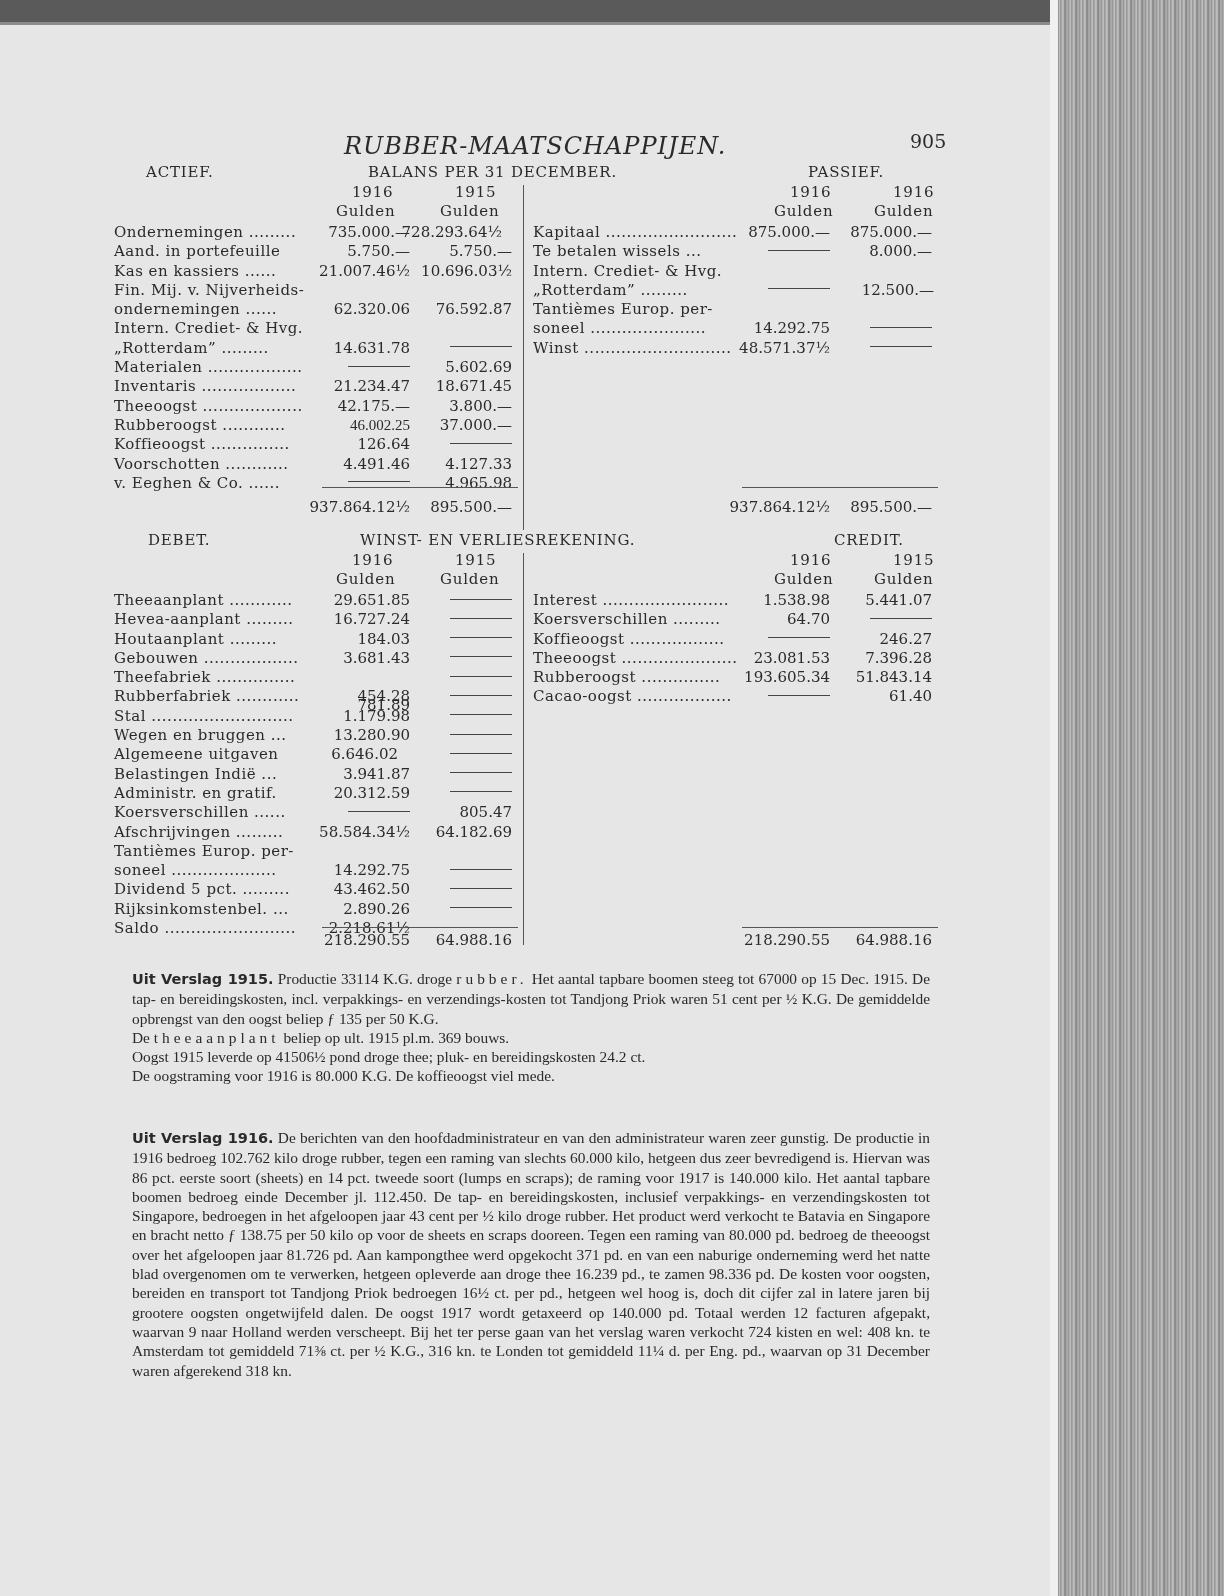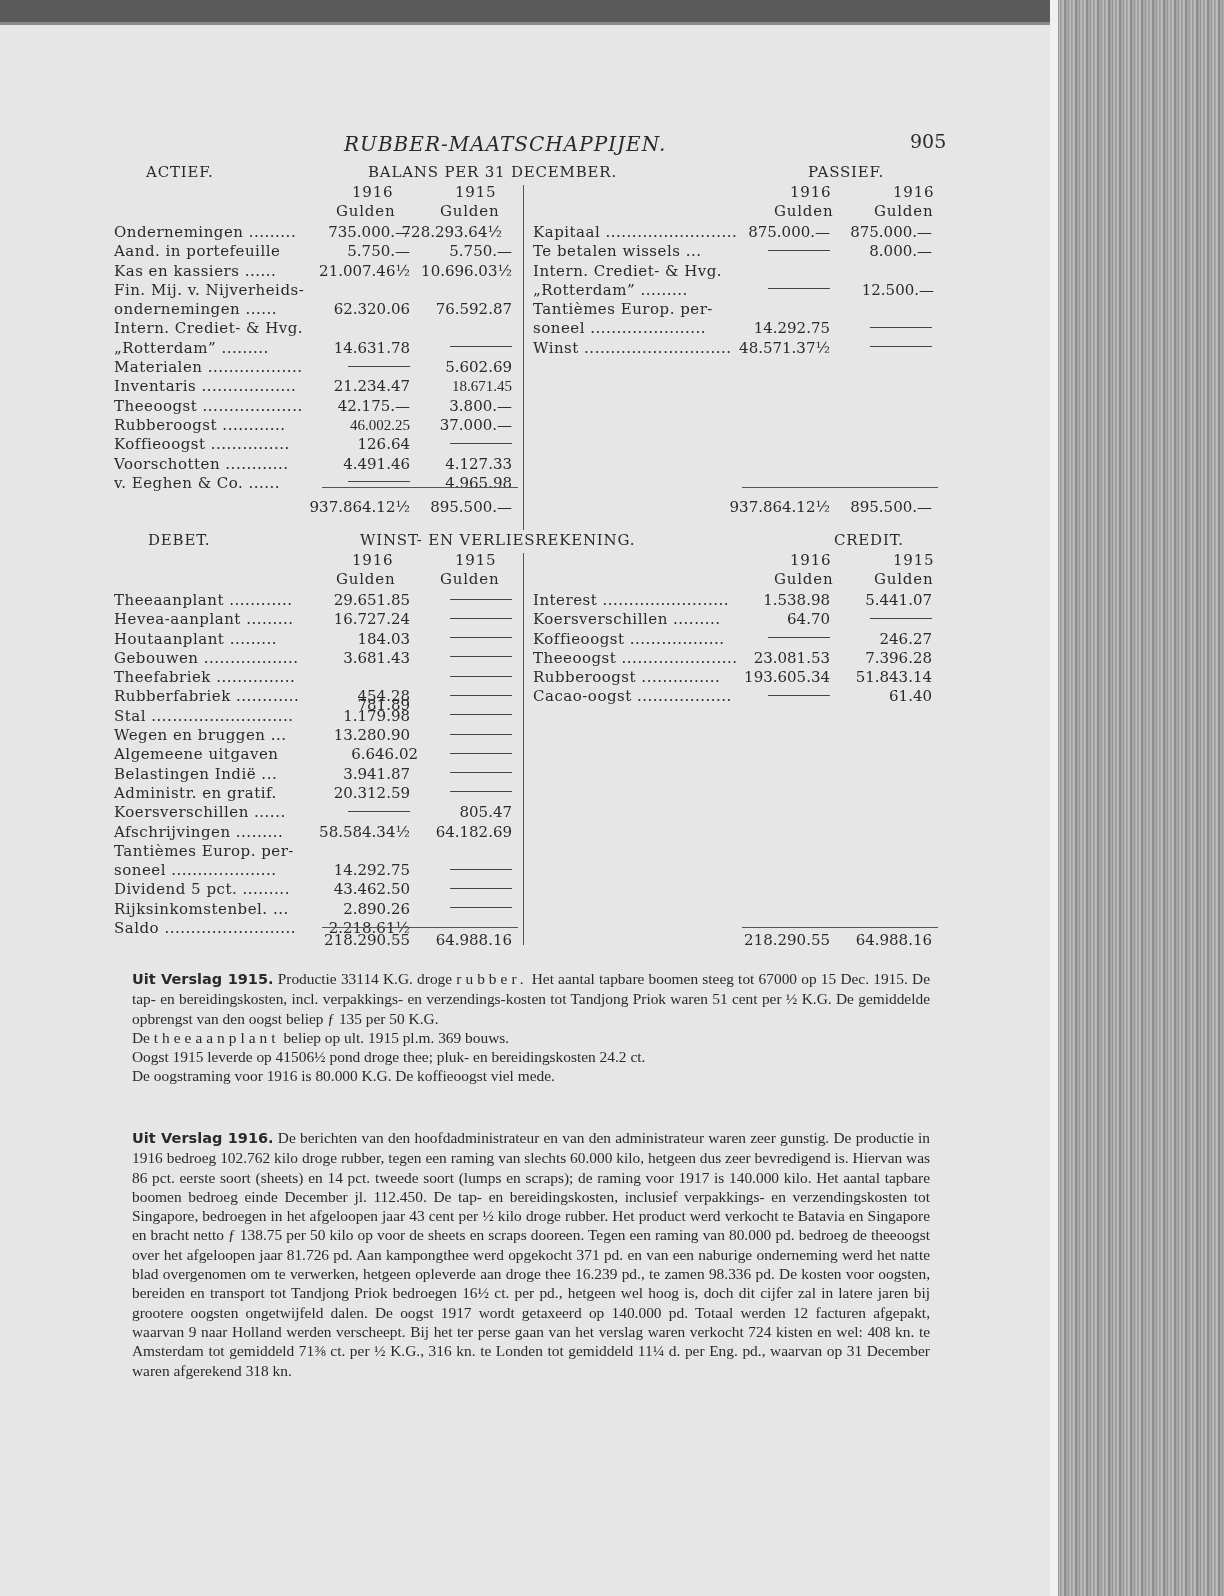--- a/index.html
+++ b/index.html
@@ -16,21 +16,21 @@
   }
   .page-edges {
     position:absolute; left:1050px; top:0; width:174px; height:1596px;
     background:repeating-linear-gradient(90deg,#9a9a9a 0px,#c9c9c9 2px,#7d7d7d 4px,#b3b3b3 6px,#8f8f8f 8px,#d0d0d0 9px,#888 11px);
   }
   .page-edges::before {
     content:""; position:absolute; left:0; top:0; width:8px; height:100%;
     background:#f0f0f0; border-right:1px solid #999;
   }
   .running-head {
-    position:absolute; top:107px; left:344px; font-style:italic; font-size:20px; letter-spacing:1px;
+    position:absolute; top:107px; left:344px; font-style:italic; font-size:24px; letter-spacing:1px;
   }
   .page-number { position:absolute; top:105px; left:910px; font-size:19px; }
 
   .tbl { position:absolute; font-size:15px; line-height:19.3px; }
   .row { position:relative; height:19.3px; white-space:nowrap; }
   .lbl { position:absolute; left:0; letter-spacing:0.5px; }
   .num { position:absolute; text-align:right; }
   .hdr { position:absolute; font-size:15px; letter-spacing:0.8px; }
   .dash { display:inline-block; width:62px; border-top:1px solid #444; vertical-align:middle; }
   .vline { position:absolute; border-left:1.5px solid #555; }
@@ -104,21 +104,21 @@
         <span class="num" style="right: 6px; top: -2px;"><span class="dash"></span></span>
       </div>
       <div class="row">
         <span class="lbl">Materialen ..................</span>
         <span class="num" style="right: 108px; top: -2px;"><span class="dash"></span></span>
         <span class="num" style="right: 6px;">5.602.69</span>
       </div>
       <div class="row">
         <span class="lbl">Inventaris ..................</span>
         <span class="num" style="right: 108px;">21.234.47</span>
-        <span class="num" style="right: 6px; font-family: Liberation Serif, serif;">18.671.45</span>
+        <span class="num" style="right: 6px;">18.671.45</span>
       </div>
       <div class="row">
         <span class="lbl">Theeoogst ...................</span>
         <span class="num" style="right: 108px;">42.175.—</span>
         <span class="num" style="right: 6px;">3.800.—</span>
       </div>
       <div class="row">
         <span class="lbl">Rubberoogst ............</span>
         <span class="num" style="right: 108px; font-family: Liberation Serif, serif;">46.002.25</span>
         <span class="num" style="right: 6px;">37.000.—</span>
@@ -243,21 +243,21 @@
         <span class="num" style="right: 108px;">1.179.98</span>
         <span class="num" style="right: 6px; top: -2px;"><span class="dash"></span></span>
       </div>
       <div class="row">
         <span class="lbl">Wegen en bruggen ...</span>
         <span class="num" style="right: 108px;">13.280.90</span>
         <span class="num" style="right: 6px; top: -2px;"><span class="dash"></span></span>
       </div>
       <div class="row">
         <span class="lbl">Algemeene uitgaven</span>
-        <span class="num" style="right: 100px; text-align: center;">6.646.02</span>
+        <span class="num" style="right: 120px; text-align: center;">6.646.02</span>
         <span class="num" style="right: 6px; top: -2px;"><span class="dash"></span></span>
       </div>
       <div class="row">
         <span class="lbl">Belastingen Indië ...</span>
         <span class="num" style="right: 108px;">3.941.87</span>
         <span class="num" style="right: 6px; top: -2px;"><span class="dash"></span></span>
       </div>
       <div class="row">
         <span class="lbl">Administr. en gratif.</span>
         <span class="num" style="right: 108px; margin-left: 23px;">20.312.59</span>

